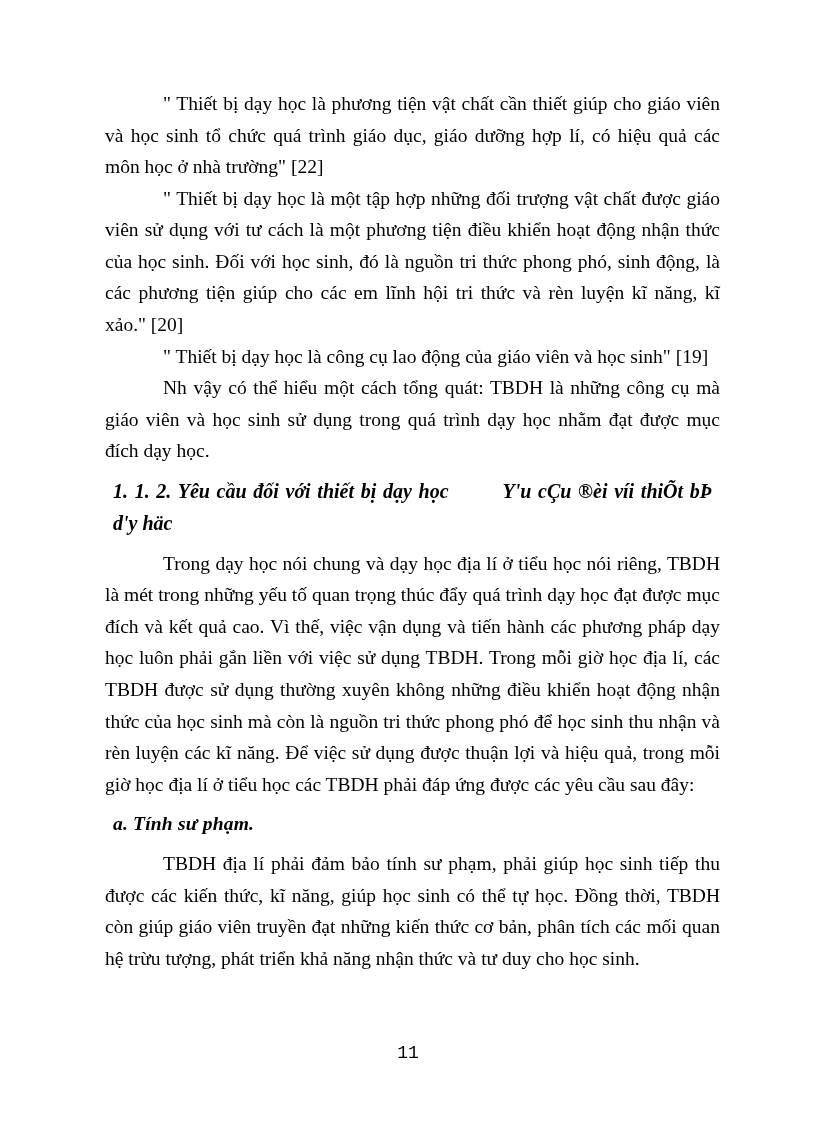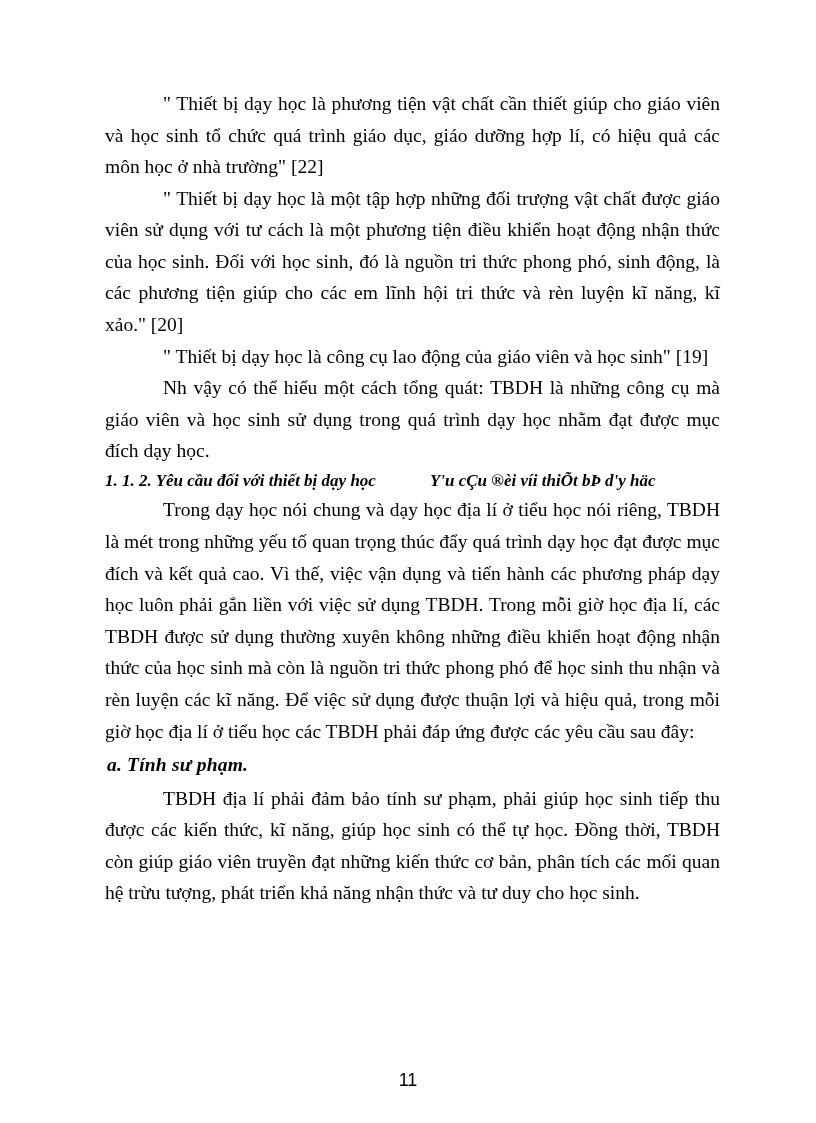--- a/index.html
+++ b/index.html
@@ -27,51 +27,51 @@
     line-height: 1.62;
     text-align: justify;
     text-justify: inter-word;
   }
   p {
     margin: 0;
     text-indent: 58px;
     text-align: justify;
   }
   .heading {
-    margin: 0;
+    margin: 8px;
     font-weight: bold;
     font-style: italic;
     text-indent: 0;
     text-align: justify;
-    font-size: 17px;
+    font-size: 20px;
     line-height: 1.62;
     font-family: Liberation Serif, serif;
   }
   .heading .garbled {
     font-weight: bold;
     font-style: italic;
   }
   .subheading {
-    margin: 2px;
+    margin: 8px;
     font-weight: bold;
     font-style: italic;
     text-indent: 0;
     text-align: left;
     font-size: 19.5px;
     line-height: 1.62;
     letter-spacing: 0.2px;
   }
   .pagenum {
     position: absolute;
     left: 0;
     right: 0;
-    bottom: 32px;
+    bottom: 60px;
     text-align: center;
     font-size: 18px;
-    font-family: Liberation Sans, sans-serif;
+    font-family: Liberation Mono, monospace;
   }
   .heading-spacer {
     display: inline-block;
     width: 54px;
   }
 </style>
 </head>
 <body>
 
 <div class="page">

